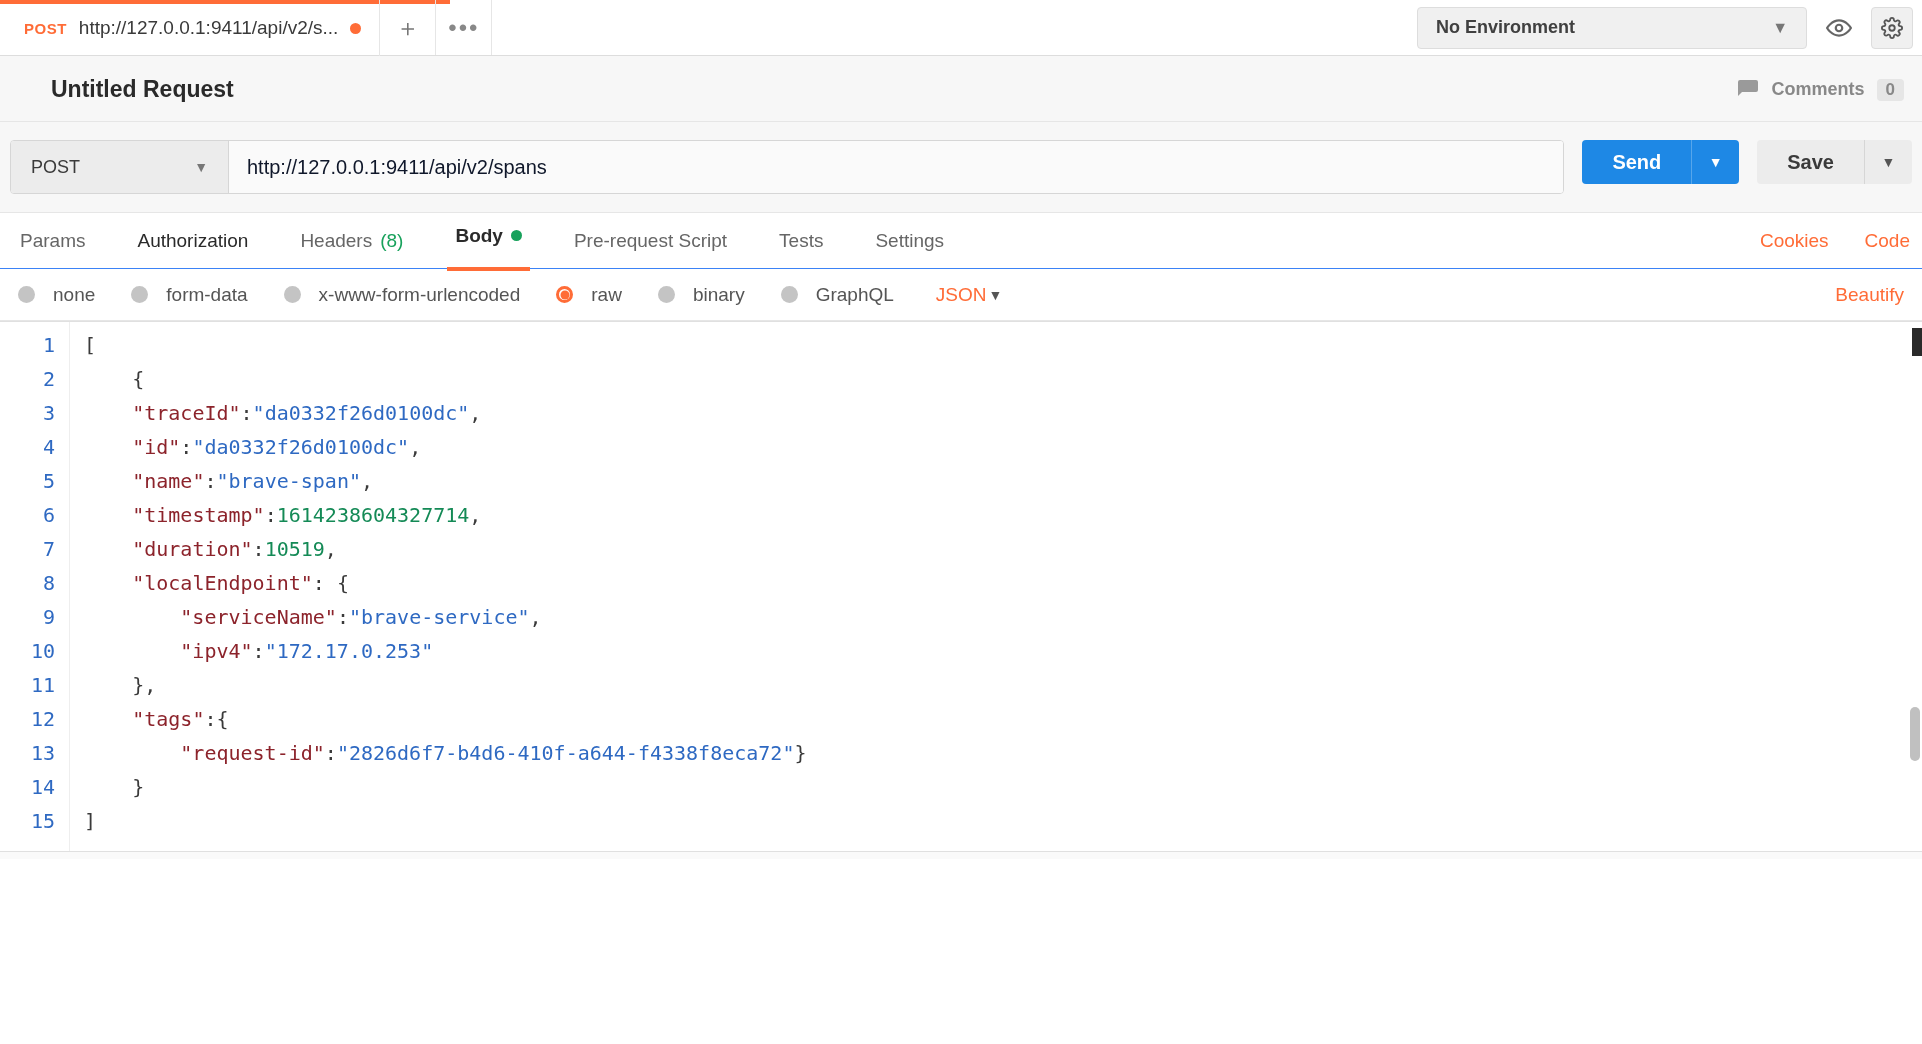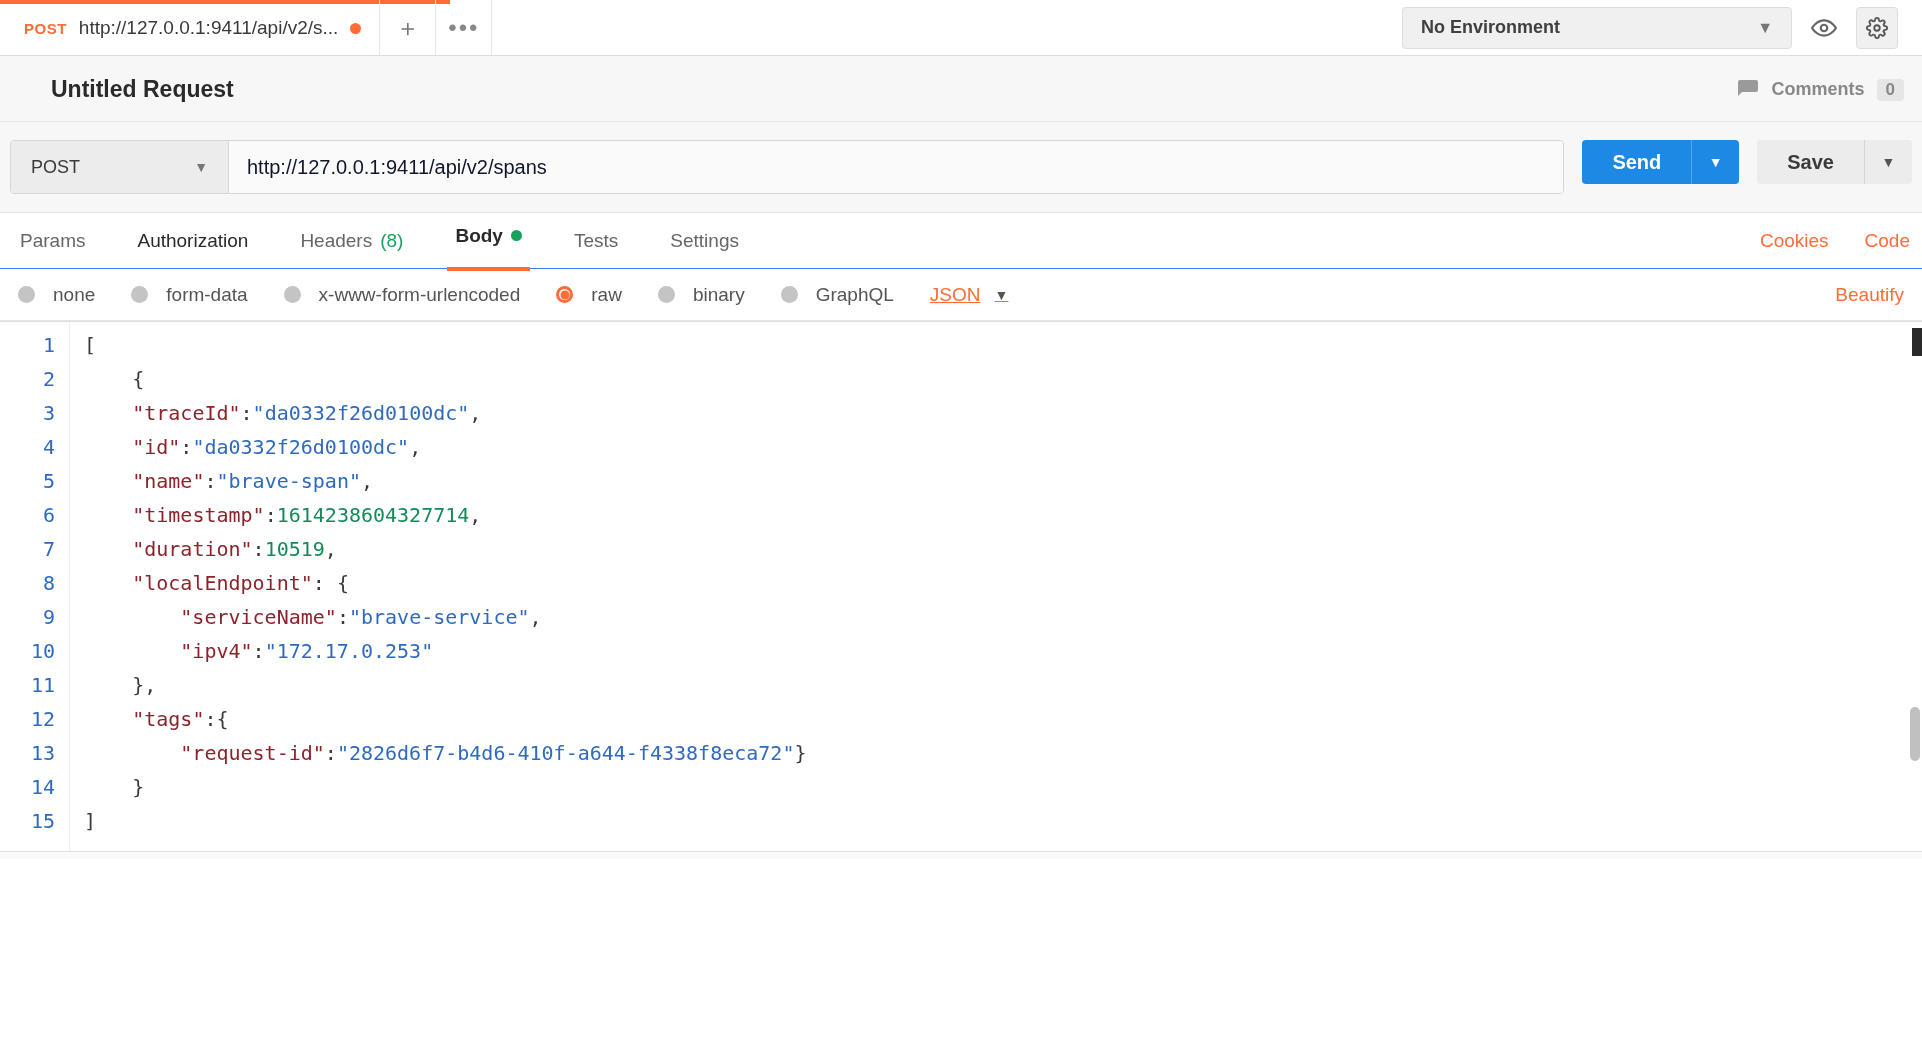--- a/index.html
+++ b/index.html
@@ -66,21 +66,21 @@
     border-right: 1px solid #e6e6e6;
     color: #777;
     font-size: 24px;
   }
   .tab-action.more { font-size: 24px; letter-spacing: 2px; color:#888; }
   .topbar-spacer { flex: 1; }
   .env-wrap {
     display: flex;
     align-items: center;
     gap: 11px;
-    padding-right: 24px;
+    padding-right: 9px;
   }
   .env-select {
     display: flex;
     align-items: center;
     justify-content: space-between;
     background: #f0f0f0;
     border: 1px solid #ddd;
     border-radius: 4px;
     height: 42px;
     padding: 0 18px;
@@ -250,21 +250,21 @@
   }
   .radio.selected .circle::after{
     content:"";
     position:absolute;
     left:50%; top:50%;
     width:9px; height:9px;
     background:#ff6c37;
     border-radius:50%;
     transform:translate(-50%,-50%);
   }
-  .json-dd { color:#ff6c37; font-size:19px; display:flex; align-items:center; gap:14px; text-decoration:underline;}
+  .json-dd { color:#ff6c37; font-size:19px; display:flex; align-items:center; gap:2px; margin-left:6px;}
   .json-dd .chev { color:#555; font-size:14px; }
   .body-type-spacer{flex:1;}
   .beautify{ color:#ff6c37; font-size:19px; }
 
   
   .editor {
     display:flex;
     background:#fff;
     font-family: "SF Mono", Menlo, Consolas, monospace;
     font-size: 20px;
@@ -391,20 +391,23 @@
       <span>Authorization</span>
     </div>
   <div class="req-tab">
     <span>Headers</span>
     <span class="count">(8)</span>
   </div>
   <div class="req-tab active">
     <span>Body</span>
     <span class="dot"></span>
   </div>
+  <div class="req-tab">
+      <span>Pre-request Script</span>
+    </div>
   <div class="req-tab">
       <span>Tests</span>
     </div>
   <div class="req-tab">
       <span>Settings</span>
     </div>
   <div class="req-tabs-spacer"></div>
   <div class="cookies-link">Cookies</div>
   <div class="code-link">Code</div>
 </div>

